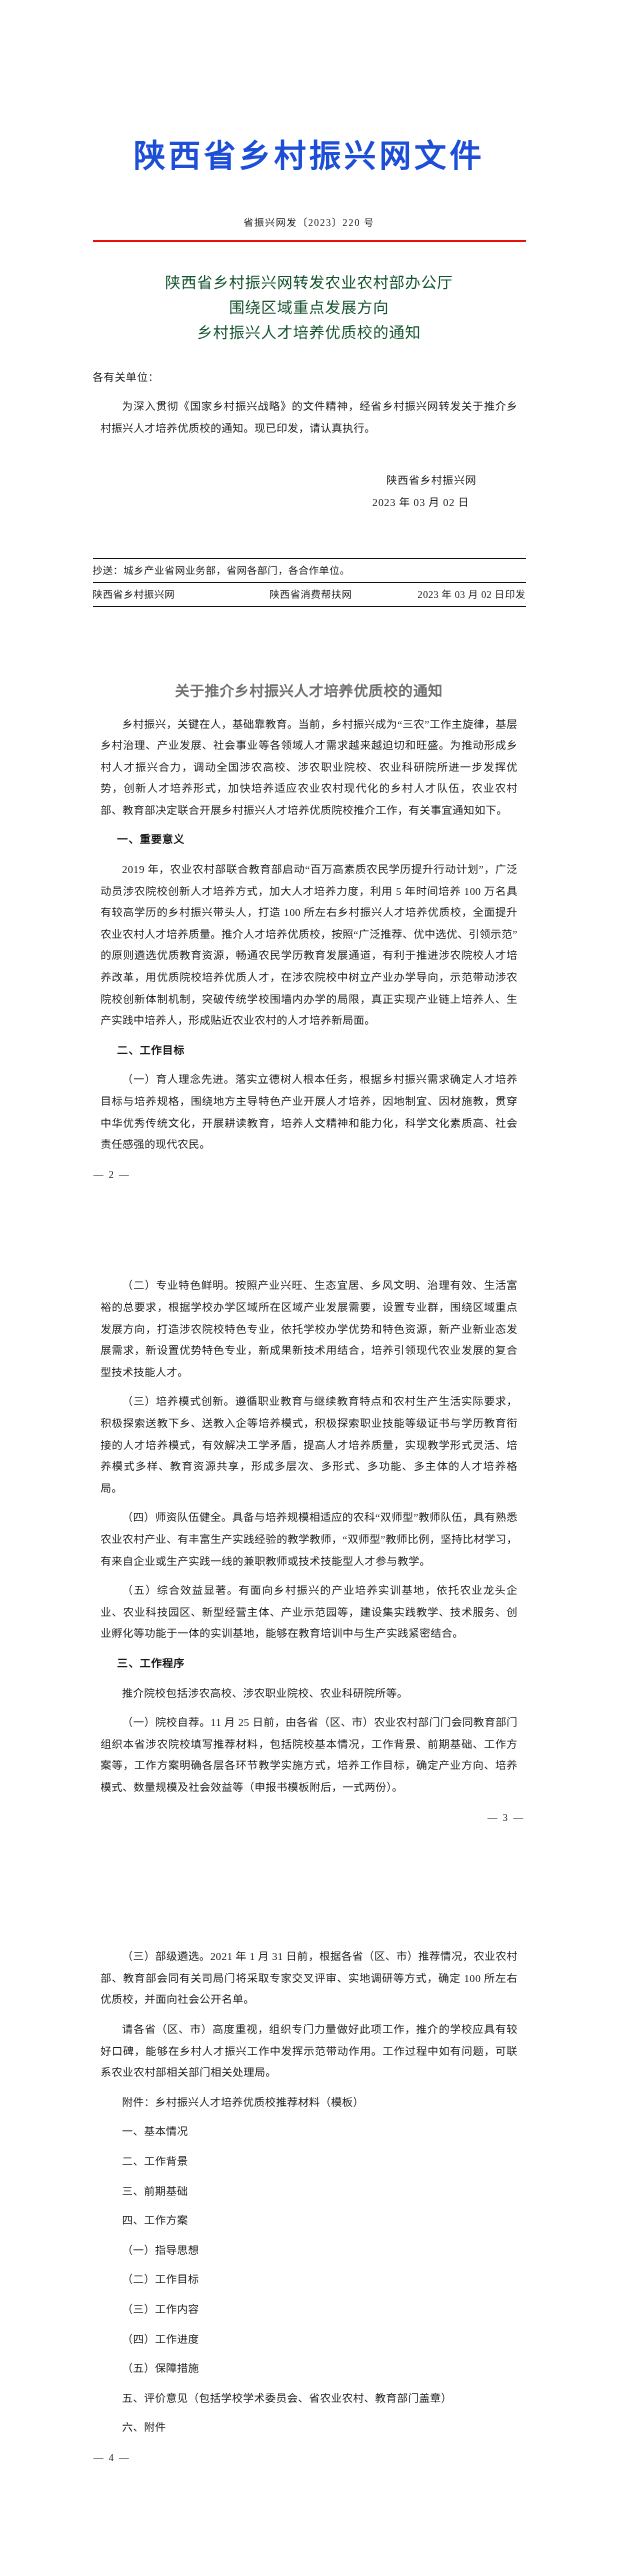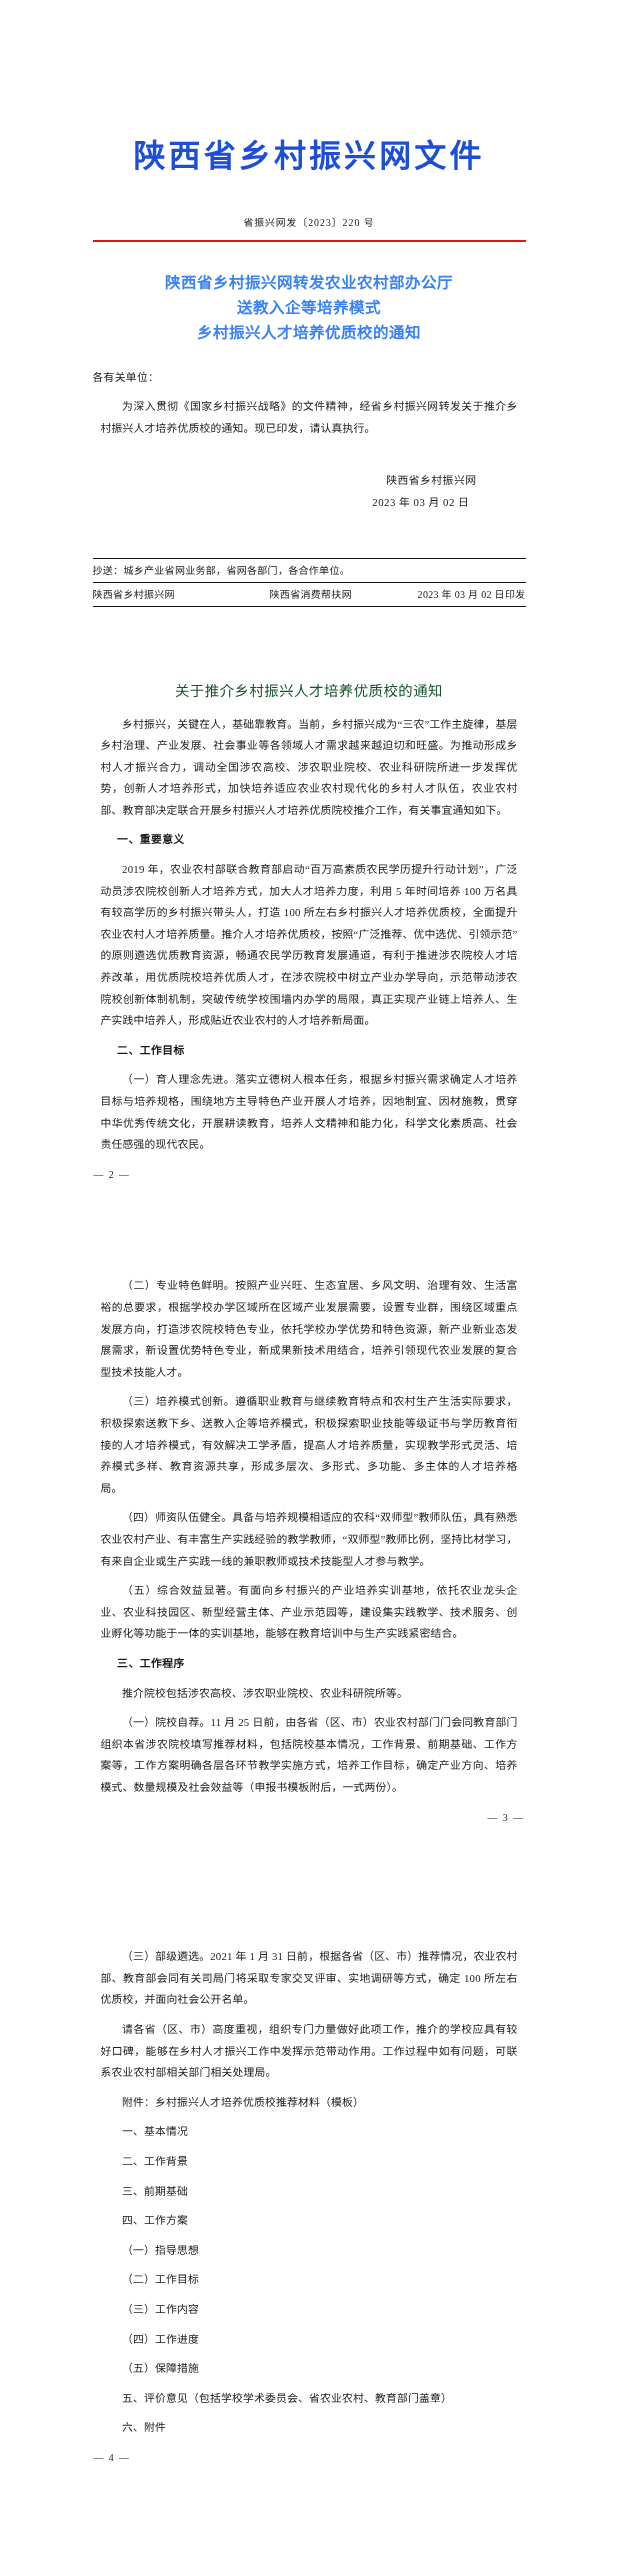--- a/index.html
+++ b/index.html
@@ -48,35 +48,35 @@
     height: 1.5px;
     background: #e8120b;
     margin: 11.3px auto 0 auto;
     width: 433px;
   }
 
   
   .main-title {
     text-align: center;
     font-size: 15.5px;
+    font-weight: 400;
+    line-height: 1.62;
+    letter-spacing: 0.5px;
+    margin-top: 28px;
+    color: #14532d;
+  }
+  .main-title div { white-space: nowrap; }
+
+  .section-title-center {
+    text-align: center;
+    font-size: 14.4px;
     font-weight: 700;
-    line-height: 1.62;
-    letter-spacing: 0.5px;
-    margin-top: 28px;
-    color: #3b82f6;
-  }
-  .main-title div { white-space: nowrap; }
-
-  .section-title-center {
-    text-align: center;
-    font-size: 14.4px;
-    font-weight: 400;
     letter-spacing: 0.5px;
     margin: 0 0 13.4px 0;
-    color: #14532d;
+    color: #737373;
   }
 
   
   .salutation {
     font-size: 10.8px;
     line-height: 2.0;
     margin-top: 21.6px;
     letter-spacing: 0.3px;
   }
   p.body {
@@ -162,21 +162,21 @@
   <div class="page-inner">
 
     <div class="letterhead-title" style="color: #1d4ed8;">陕西省乡村振兴网文件</div>
 
     <div class="doc-number">省振兴网发〔2023〕220 号</div>
 
     <div class="red-rule" style="background: rgb(232, 18, 11);"></div>
 
     <div class="main-title">
       <div>陕西省乡村振兴网转发农业农村部办公厅</div>
-      <div>送教入企等培养模式</div>
+      <div>围绕区域重点发展方向</div>
       <div>乡村振兴人才培养优质校的通知</div>
     </div>
 
     <div class="salutation">各有关单位：</div>
 
     <p class="body">为深入贯彻《国家乡村振兴战略》的文件精神，经省乡村振兴网转发关于推介乡村振兴人才培养优质校的通知。现已印发，请认真执行。</p>
 
     <div class="signature">
       <div>陕西省乡村振兴网</div>
       <div class="date">2023 年 03 月 02 日</div>

